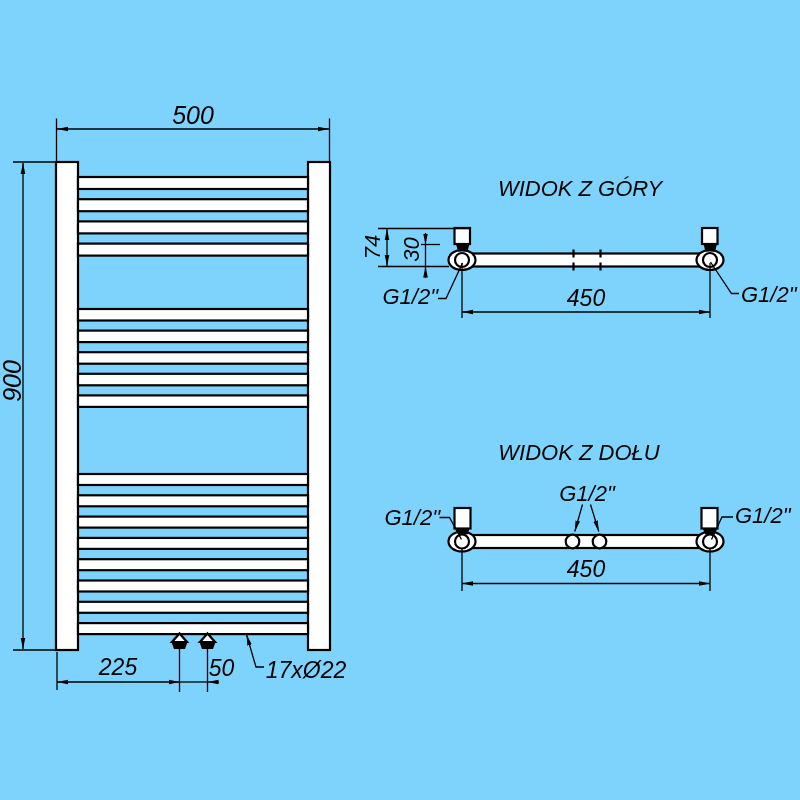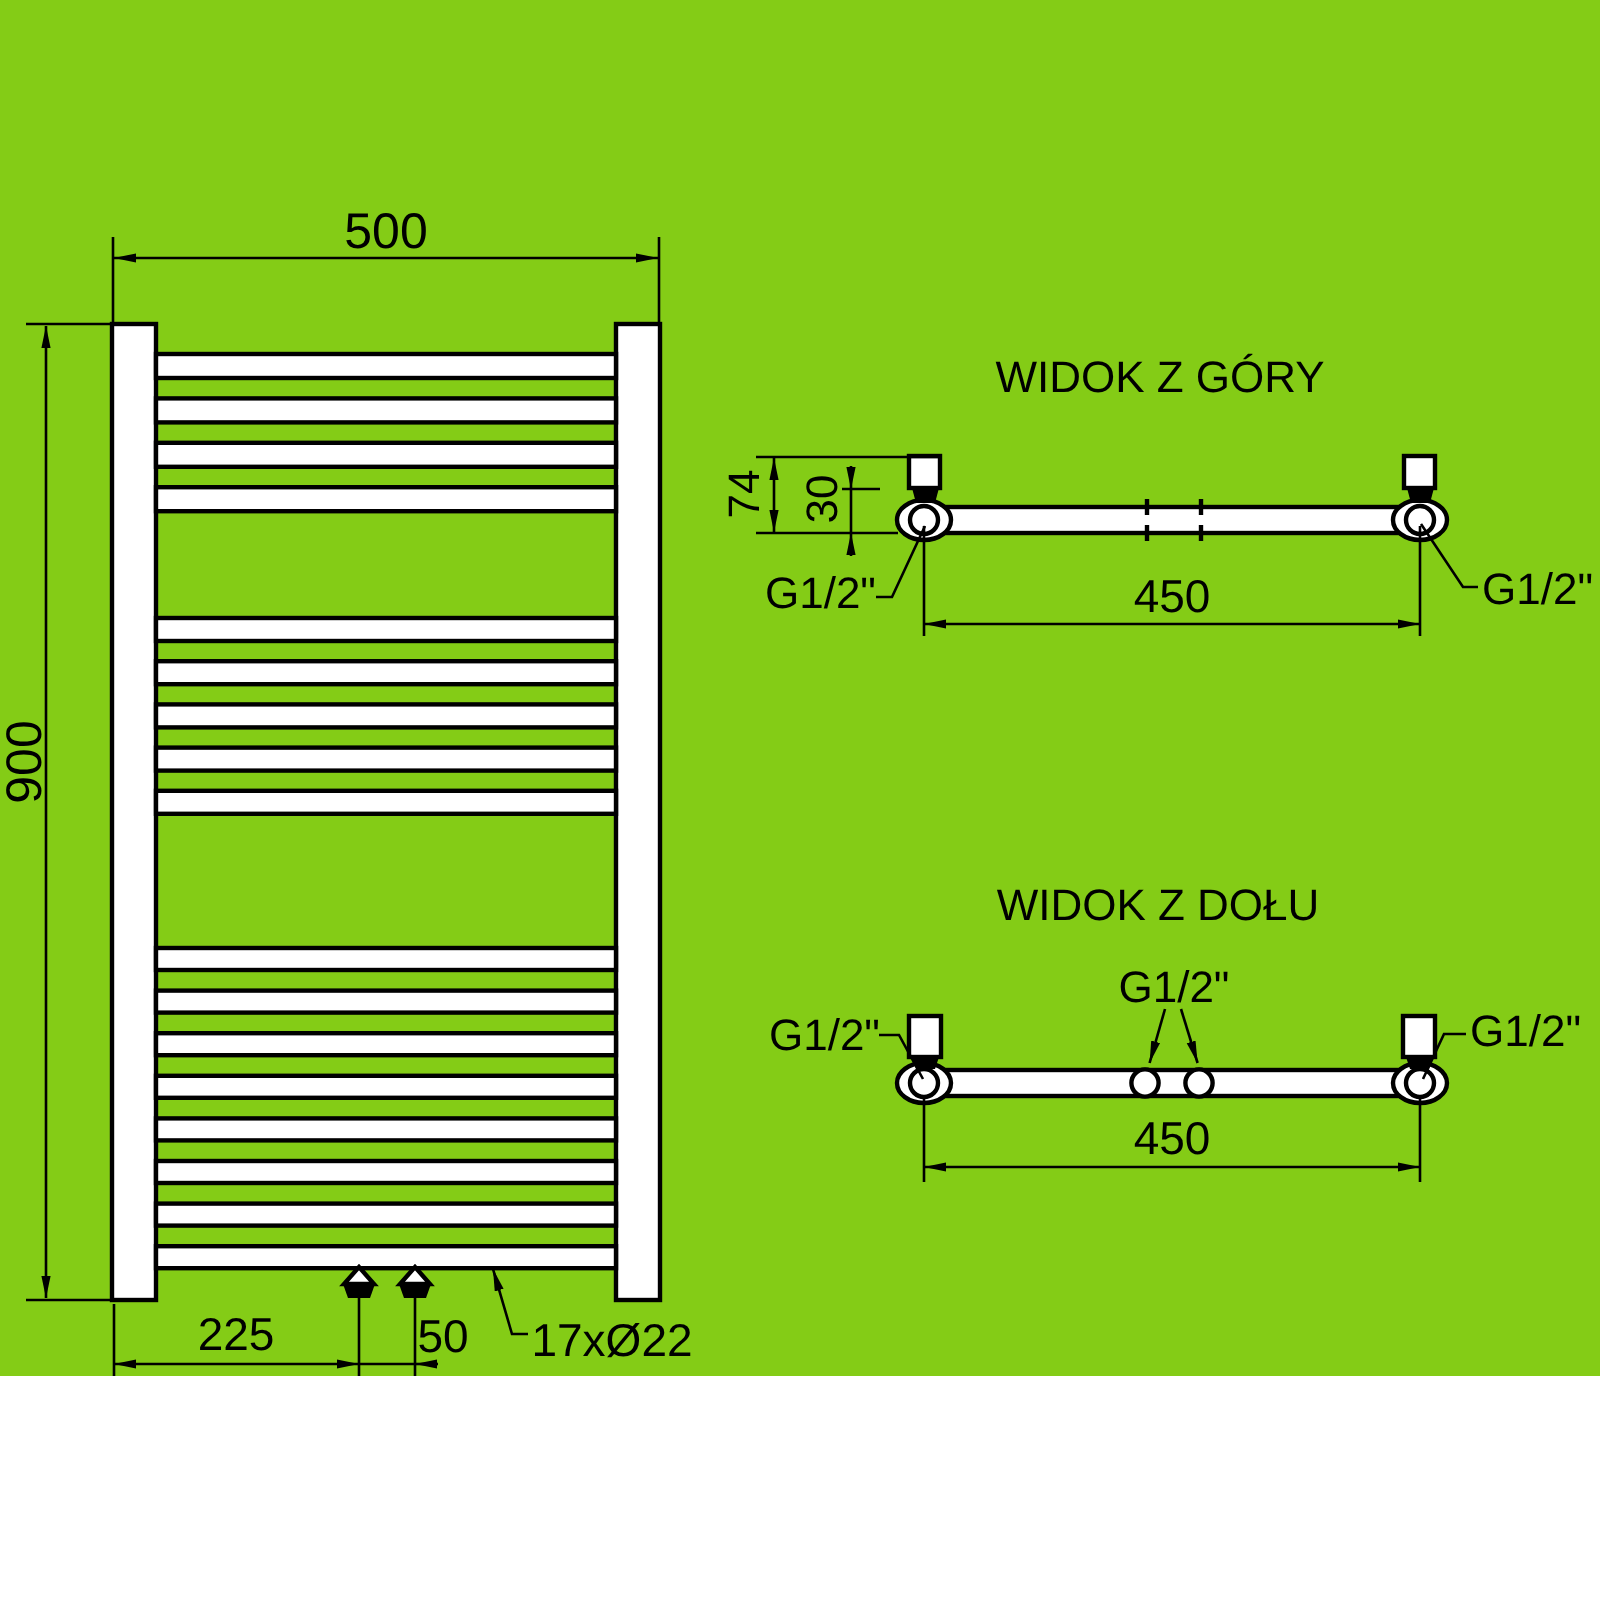--- a/index.html
+++ b/index.html
@@ -1,16 +1,16 @@
 <!DOCTYPE html>
 <html><head>
 <meta charset="utf-8">
 <style>
   html,body{margin:0;padding:0;background:#fff;}
-  .stage{width:800px;height:688px;position:relative;background:#84cc16;overflow:hidden;}
+  .stage{width:800px;height:800px;position:relative;background:#7dd3fc;overflow:hidden;font-style:italic;}
   svg{display:block;}
   svg text{font-family:"Liberation Sans",sans-serif;fill:#000;}
   .obj{fill:#fff;stroke:#000;stroke-width:2.2;stroke-linejoin:miter;}
   .objline{fill:none;stroke:#000;stroke-width:2.2;}
   .solid{fill:#000;stroke:none;}
   .dim{fill:none;stroke:#000;stroke-width:1.3;}
   .t-title{font-size:22px;}
   .t-big{font-size:25px;}
   .t-mid{font-size:23px;}
   .t-lab{font-size:22px;}

